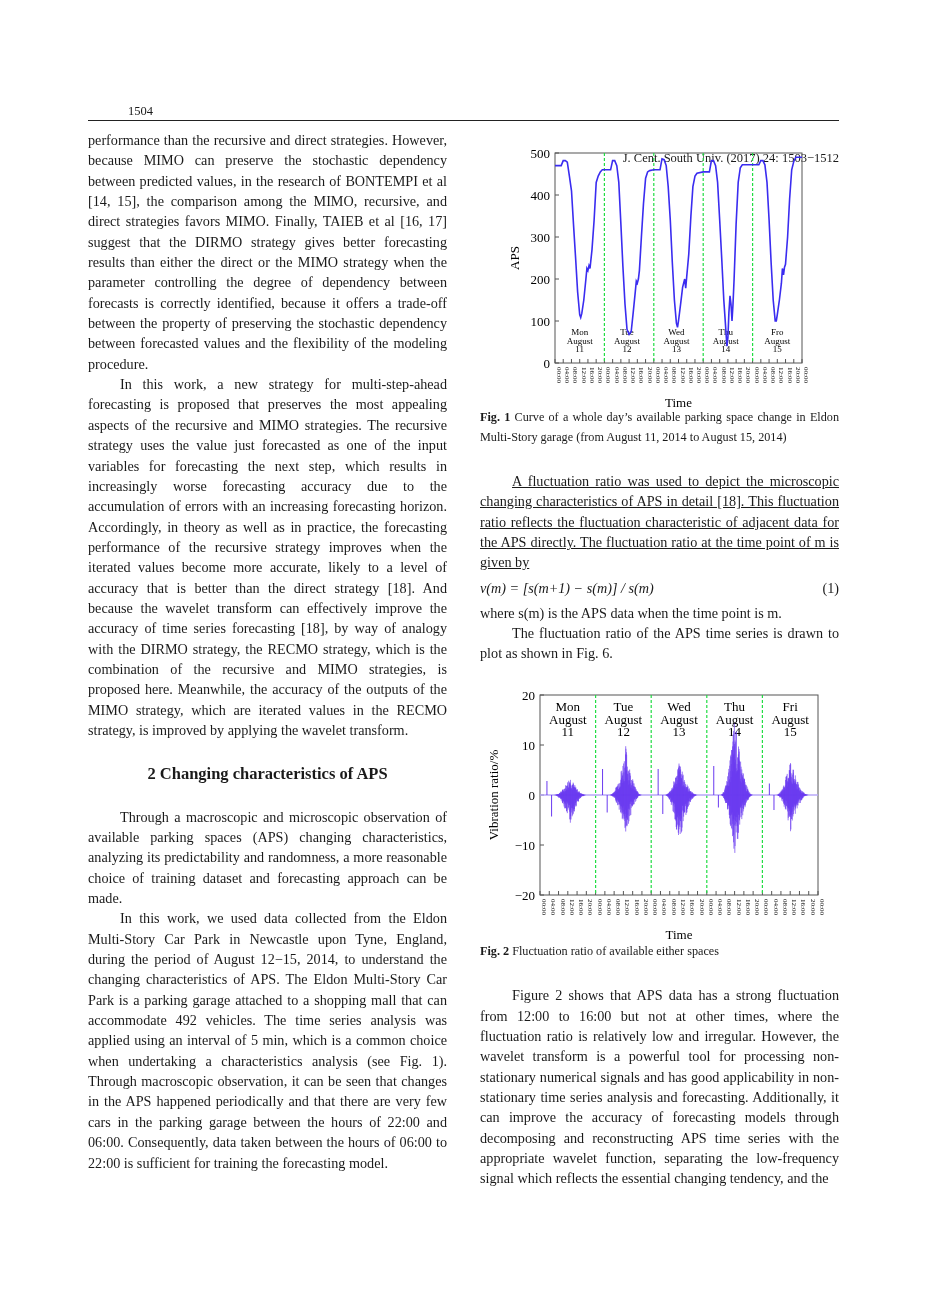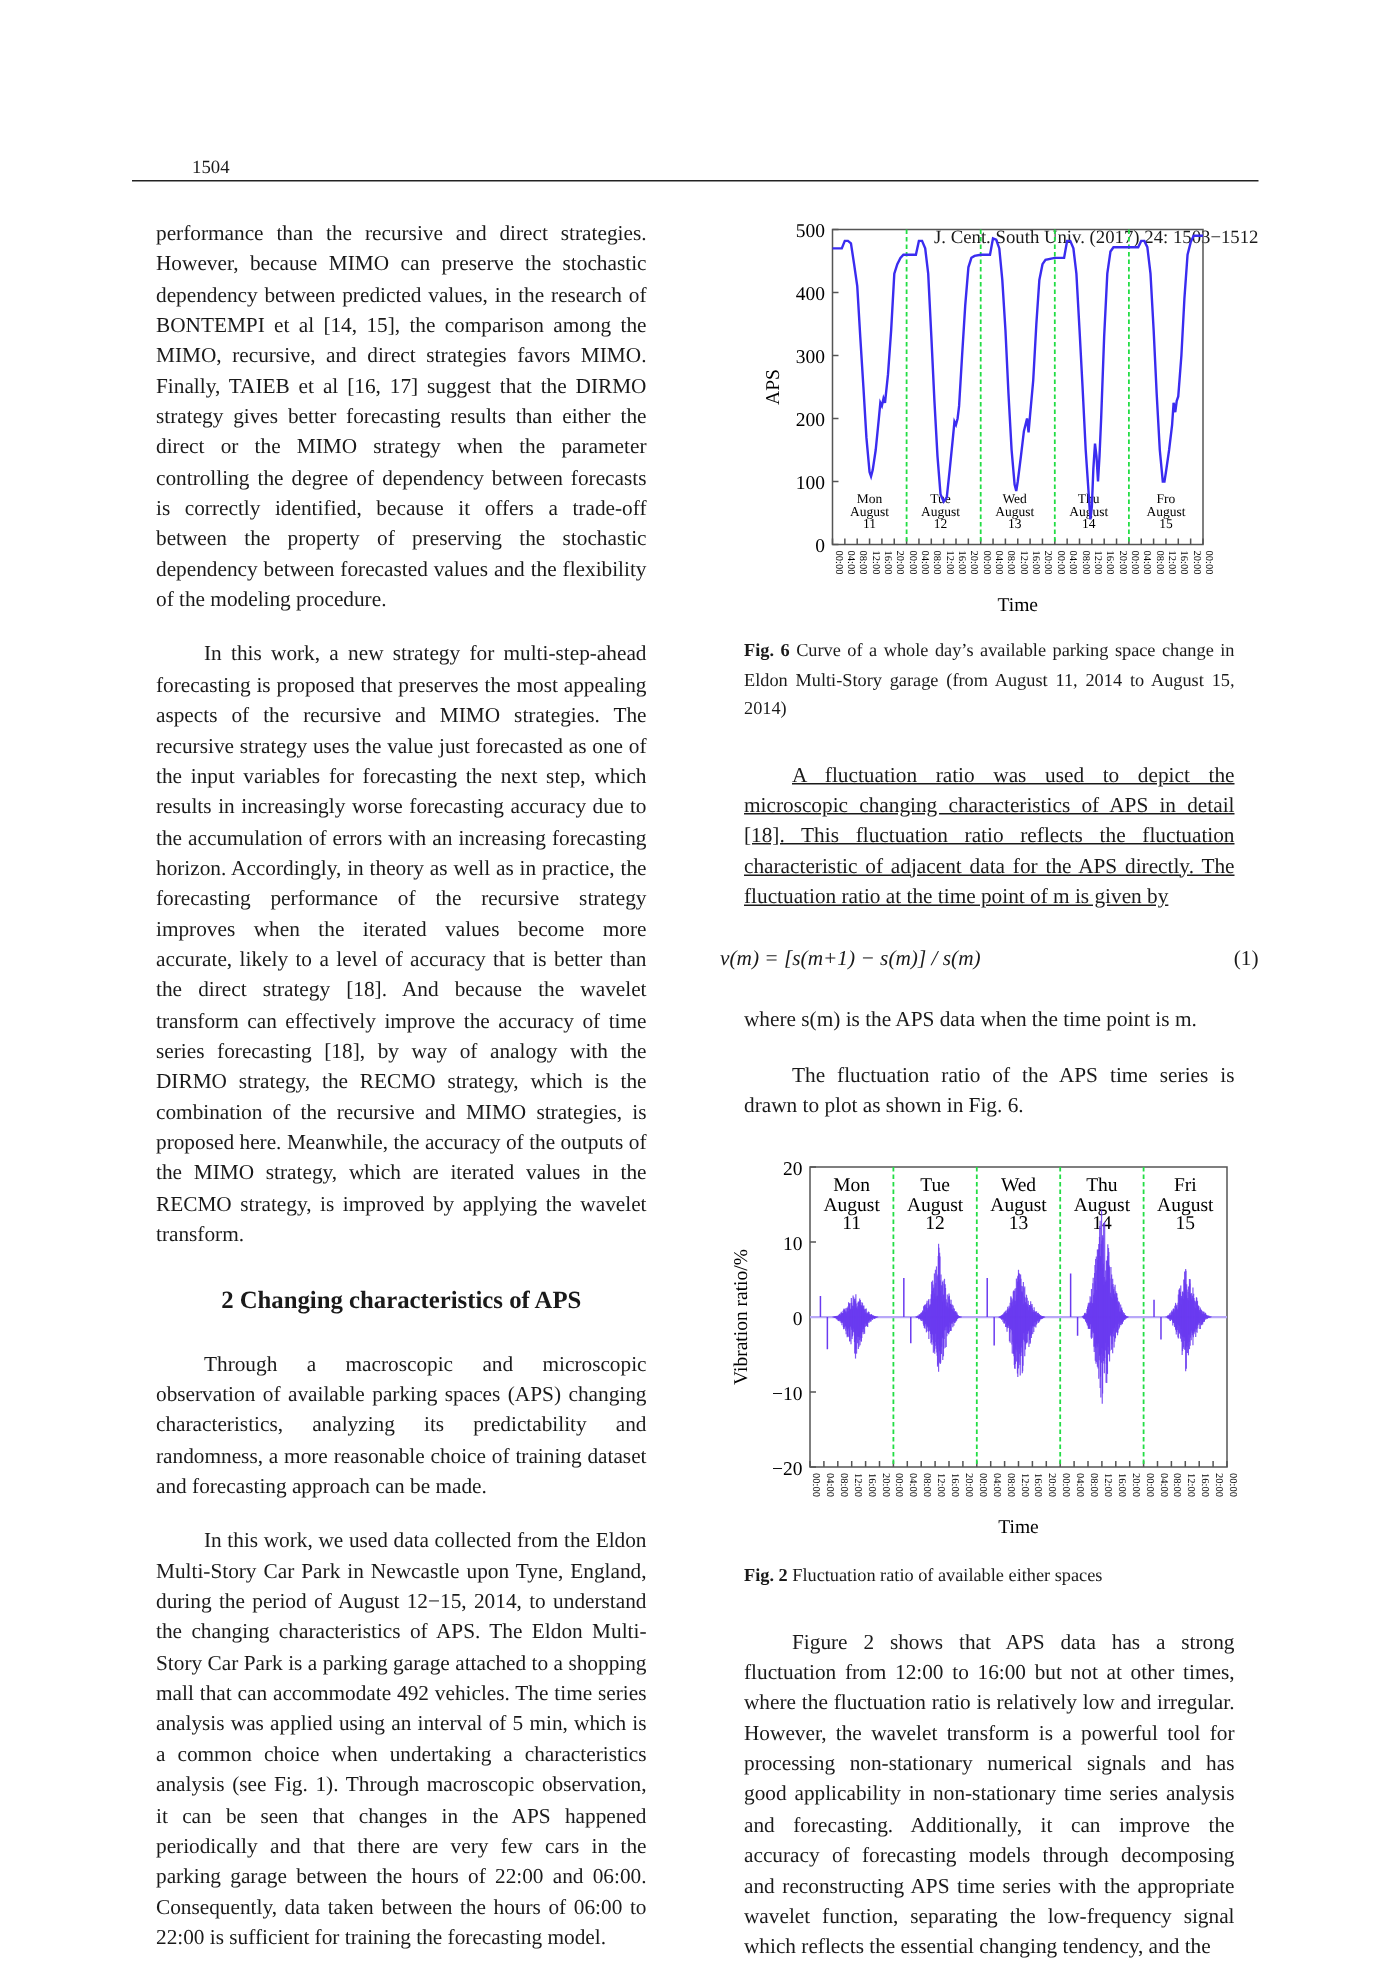--- a/index.html
+++ b/index.html
@@ -6,21 +6,21 @@
   body { width:925px; height:1309px; position:relative; overflow:hidden;
          font-family:"Liberation Serif", serif; color:#1a1a1a; }
   .running-head { position:absolute; left:88px; top:104px; width:751px; height:16px;
                   font-size:12.5px; border-bottom:1px solid #222; }
   .running-head .left { position:absolute; left:0; top:0;margin-left:40px; }
   .running-head .right { position:absolute; right:0; top:0;margin-top:47px; }
   .col { position:absolute; top:130px; width:359px; font-size:14.2px; line-height:20.35px;
          text-align:justify; }
   .col.left { left:88px; }
   .col.right { left:480px; }
-  .col p { margin:16px; }
+  .col p { margin:0; }
   .indent { text-indent:32px; }
   .section-head { font-weight:bold; font-size:16.5px; margin:24px 0 22px 0 !important; text-align:center; }
   .figure { position:relative; }
   .fig-caption { font-size:12.2px; line-height:19.5px; text-align:justify; }
   .fig-caption b { font-weight:bold; }
   .equation { position:relative; height:30px; line-height:30px; font-style:italic; }
   .equation .eqnum { position:absolute; right:0; top:0; font-style:normal; }
   svg text { font-family:"Liberation Serif", serif; }
 </style>
 </head>
@@ -145,21 +145,21 @@
         </g>
         <g>
           <text x="297.3" y="195" text-anchor="middle" font-size="9">Fro</text>
           <text x="297.3" y="204" text-anchor="middle" font-size="9">August</text>
           <text x="297.3" y="212" text-anchor="middle" font-size="9">15</text>
         </g>
         <polyline points="75.0,25.6 81.2,25.6 83.2,20.6 85.3,20.6 87.3,22.2 89.4,36.1 91.5,50.8 93.5,84.4 95.6,118.0 97.6,151.6 99.7,174.7 100.7,177.6 101.8,173.4 103.8,160.0 105.9,139.0 106.9,128.5 107.9,130.6 109.0,125.6 110.0,128.5 112.0,109.6 114.1,80.2 116.2,42.4 118.2,36.1 120.3,31.9 122.3,29.8 124.4,29.8 130.6,29.8 132.6,20.6 134.7,20.6 136.8,25.6 138.8,42.4 140.9,84.4 142.9,126.4 145.0,164.2 147.0,189.4 149.1,194.4 151.2,191.5 153.2,172.6 155.3,151.6 156.3,141.1 157.3,143.2 158.4,139.0 159.4,130.6 161.4,97.0 163.5,63.4 165.6,38.2 167.6,31.9 169.7,30.6 173.8,29.8 180.0,29.8 182.0,18.9 184.1,19.7 186.2,25.6 188.2,46.6 190.3,80.2 192.3,122.2 194.4,160.0 196.4,183.1 197.5,187.3 198.5,181.0 200.6,164.2 202.6,147.4 204.7,139.0 205.7,148.2 206.7,136.9 208.8,113.8 210.9,76.0 212.9,46.6 215.0,36.1 217.0,33.2 223.2,31.9 229.4,31.9 231.4,20.6 233.5,20.6 235.6,25.6 237.6,42.4 239.7,80.2 241.7,118.0 243.8,160.0 245.8,189.4 246.9,206.2 247.9,197.8 248.9,172.6 250.0,155.8 251.0,164.2 252.0,181.0 253.0,164.2 254.1,139.0 256.1,84.4 258.2,42.4 260.3,27.7 262.3,24.8 272.6,24.8 278.8,24.8 280.8,20.6 282.9,20.6 284.9,24.8 287.0,42.4 289.1,80.2 291.1,122.2 293.2,160.0 295.2,181.0 296.3,181.0 297.3,174.7 299.4,160.0 301.4,143.2 302.4,128.5 303.5,134.8 304.5,127.2 305.5,124.3 307.6,97.0 309.6,59.2 311.7,29.8 313.8,21.4 315.8,17.2 322.0,17.2" fill="none" stroke="#3a2cf0" stroke-width="1.6"></polyline>
       </svg>
   </div>
   <p class="fig-caption">
-    <b>Fig. 6</b><span> Curve of a whole day’s available parking space change in Eldon Multi-Story garage (from August 11, 2014 to August 15, 2014)</span>
+    <b>Fig. 1</b><span> Curve of a whole day’s available parking space change in Eldon Multi-Story garage (from August 11, 2014 to August 15, 2014)</span>
   </p>
   <p class="indent" style="margin-top:24px;text-decoration:underline;">A fluctuation ratio was used to depict the microscopic changing characteristics of APS in detail [18]. This fluctuation ratio reflects the fluctuation characteristic of adjacent data for the APS directly. The fluctuation ratio at the time point of m is given by</p>
   <div class="equation">
     <span>v(m) = [s(m+1) − s(m)] / s(m)</span>
     <span class="eqnum">(1)</span>
   </div>
   <p>where s(m) is the APS data when the time point is m.</p>
   <p class="indent">The fluctuation ratio of the APS time series is drawn to plot as shown in Fig. 6.</p>
   <div class="figure" style="height:258px;margin-top:20px;">
     <svg id="fig2" width="359" height="258" style="position:absolute;left:0;top:0;">

